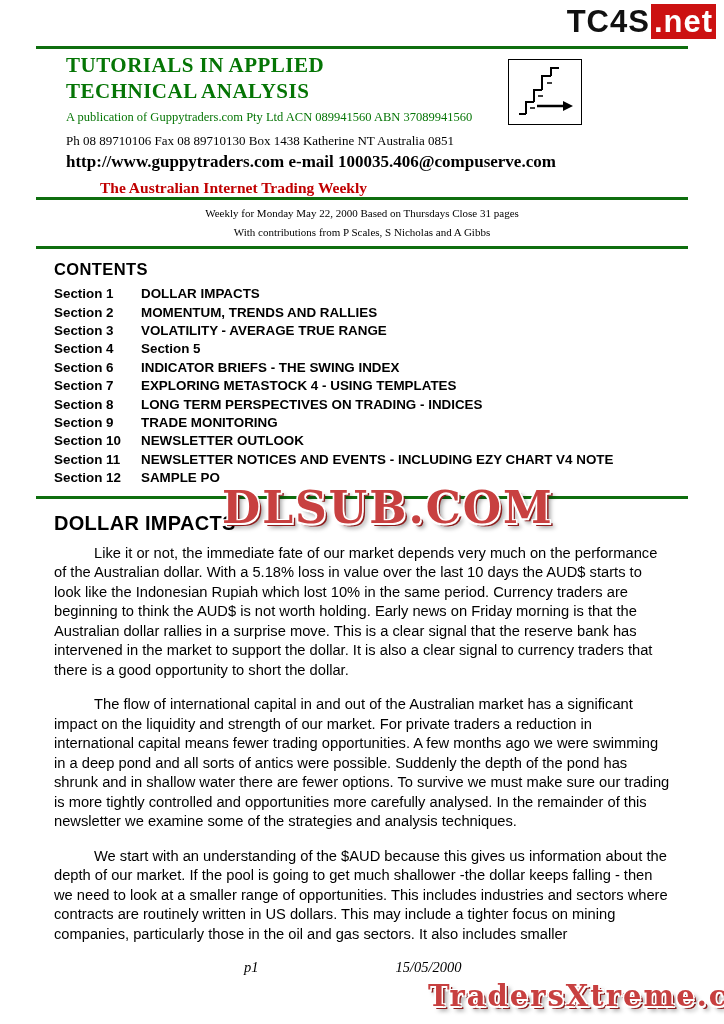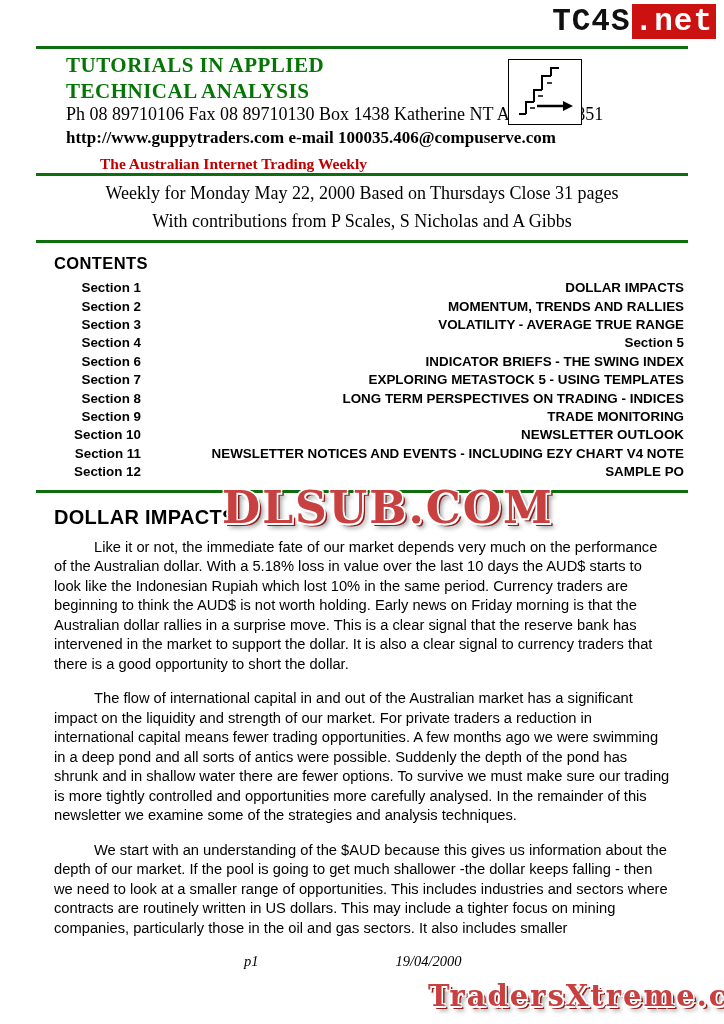--- a/index.html
+++ b/index.html
@@ -6,61 +6,61 @@
   html,body { margin:0; padding:0; background:#888; }
   .page {
     position:relative; width:724px; height:1024px; margin:0 auto;
     background:#ffffff; color:#000; overflow:hidden;
     font-family:"Liberation Sans", sans-serif;
   }
 
   
   .site-logo {
     position:absolute; top:4px; right:8px;
-    font-family:Liberation Mono, monospace;
+    font-family:Liberation Sans, sans-serif;
     font-weight:bold; font-size:31px; letter-spacing:1px;
   }
   .site-logo .black { color:#111; }
   .site-logo .badge { background:#cc1111; color:#fff; padding:0 3px; margin-left:1px; }
 
   
   .rule {
     margin:0 36px; height:2px;
     border-top:2.5px solid #0e6e0e;
     border-bottom:1.2px solid #0e6e0e;
   }
   .rule.first { margin-top:46px; }
 
   
   .masthead { position:relative; padding:4px 36px 0 66px; }
   .mast-title {
     font-family:"Liberation Serif", serif; font-weight:bold;
     font-size:21px; line-height:1.22; color:#057505; letter-spacing:0.5px;
   }
   .pub1 { margin-top:6px; font-family:"Liberation Serif", serif; font-size:12.5px; color:#057505; }
-  .pub2 { margin-top:0; font-family:"Liberation Serif", serif; font-size:18px; color:#000; }
+  .pub2 { margin-top:8px; font-family:"Liberation Serif", serif; font-size:13px; color:#000; }
   .pub3 { margin-top:3px; font-family:"Liberation Serif", serif; font-size:17px; font-weight:bold; }
   .tagline {
     margin:7px 0 0 34px; font-family:"Liberation Serif", serif;
     font-weight:bold; font-size:15.5px; color:#c00000;
   }
   .chart-box {
     position:absolute; top:10px; right:142px;
     width:74px; height:66px; border:1px solid #000; background:#fff;
   }
 
   
-  .issue { text-align:center; font-family:"Liberation Serif", serif; font-size:18px; padding:7px 0 8px 0; }
+  .issue { text-align:center; font-family:"Liberation Serif", serif; font-size:11px; padding:7px 0 8px 0; }
   .issue .l1 { margin-bottom:7px; }
 
   
   .contents-heading { margin:11px 0 6px 54px; font-weight:bold; font-size:16.5px; letter-spacing:0.4px; }
   .toc {
     margin:0 40px 8px 54px; display:grid; grid-template-columns:87px 1fr;
-    font-weight:bold; font-size:13.4px; line-height:18.4px;text-align:right;
+    font-weight:bold; font-size:13.4px; line-height:18.4px;
   }
 
   
   .article-heading { margin:13px 0 9px 54px; font-weight:bold; font-size:20px; letter-spacing:0.3px; }
   .body-text p {
     margin:0 52px 15px 54px; font-size:14.7px; line-height:19.5px;
     text-indent:40px;
   }
 
   
@@ -91,20 +91,21 @@
 
   <div class="site-logo">
     <span class="black">TC4S</span><span class="badge">.net</span>
   </div>
 
   <div class="rule first"></div>
 
   <div class="masthead">
     <div class="mast-title">TUTORIALS IN APPLIED</div>
     <div class="mast-title">TECHNICAL ANALYSIS</div>
+    <div class="pub1">A publication of    Guppytraders.com   Pty Ltd   ACN 089941560  ABN 37089941560</div>
     <div class="pub2">Ph 08 89710106    Fax 08 89710130   Box 1438   Katherine   NT   Australia   0851</div>
     <div class="pub3">http://www.guppytraders.com   e-mail 100035.406@compuserve.com</div>
     <div class="tagline">The Australian Internet Trading Weekly</div>
 
     <div class="chart-box">
       <span>
         <svg width="72" height="64" viewBox="0 0 72 64" aria-hidden="true">
           <path d="M10 54 h7 M17 54 V42 h8 M25 42 V30 h8 M33 30 V16 h9 M42 16 V8 h8" stroke="#000" stroke-width="2" fill="none"></path>
           <path d="M21 48 h5 M29 36 h5 M38 23 h5" stroke="#000" stroke-width="1.5" fill="none"></path>
           <line x1="28" y1="46" x2="60" y2="46" stroke="#000" stroke-width="2.5"></line>
@@ -129,21 +130,21 @@
       <span>DOLLAR IMPACTS</span>
     <span>Section 2</span>
       <span>MOMENTUM, TRENDS AND RALLIES</span>
     <span>Section 3</span>
       <span>VOLATILITY - AVERAGE TRUE RANGE</span>
     <span>Section 4</span>
     <span>Section 5</span>
     <span>Section 6</span>
       <span>INDICATOR BRIEFS - THE SWING INDEX</span>
     <span>Section 7</span>
-      <span>EXPLORING METASTOCK 5 - USING TEMPLATES</span>
+      <span>EXPLORING METASTOCK 4 - USING TEMPLATES</span>
     <span>Section 8</span>
       <span>LONG TERM PERSPECTIVES ON TRADING - INDICES</span>
     <span>Section 9</span>
       <span>TRADE MONITORING</span>
     <span>Section 10</span>
       <span>NEWSLETTER OUTLOOK</span>
     <span>Section 11</span>
       <span>NEWSLETTER NOTICES AND EVENTS - INCLUDING EZY CHART V4 NOTE</span>
     <span>Section 12</span>
       <span>SAMPLE PO</span>
@@ -153,19 +154,19 @@
 
   <div class="article-heading">DOLLAR IMPACTS</div>
   <div class="body-text">
     <p>Like it or not, the immediate fate of our market depends very much on the performance of the Australian dollar.  With a 5.18% loss in value over the last 10 days the AUD$ starts to look like the Indonesian Rupiah which lost 10% in the same period.  Currency traders are beginning to think the AUD$ is not worth holding. Early news on Friday morning is that the Australian dollar rallies in a surprise move. This is a clear signal that the reserve bank has intervened in the market to support the dollar. It is also a clear signal to currency traders that there is a good opportunity to short the dollar.</p>
     <p>The flow of international capital in and out of the Australian market has a significant impact on the liquidity and strength of our market. For private traders a reduction in international capital means fewer trading opportunities. A few months ago we were swimming in a deep pond and all sorts of antics were possible. Suddenly the depth of the pond has shrunk and in shallow water there are fewer options. To survive we must make sure our trading is more tightly controlled and opportunities more carefully analysed. In the remainder of this newsletter we examine some of the strategies and analysis techniques.</p>
     <p>We start with an understanding of the $AUD because this gives us information about the depth of our market. If the pool is going to get much shallower  -the dollar keeps falling - then we need to look at a smaller range of  opportunities. This includes industries and sectors where contracts are routinely written in US dollars. This may include a tighter focus on mining companies, particularly those in the oil and gas sectors. It also includes smaller</p>
   </div>
 
   <div class="footer">
     <span class="pnum">p1</span>
-    <span class="date">19/04/2000</span>
+    <span class="date">15/05/2000</span>
   </div>
 
   <div class="wm wm-center">DLSUB.COM</div>
   <div class="wm wm-bottom">TradersXtreme.com</div>
 
 </div>
 
 </body></html>

